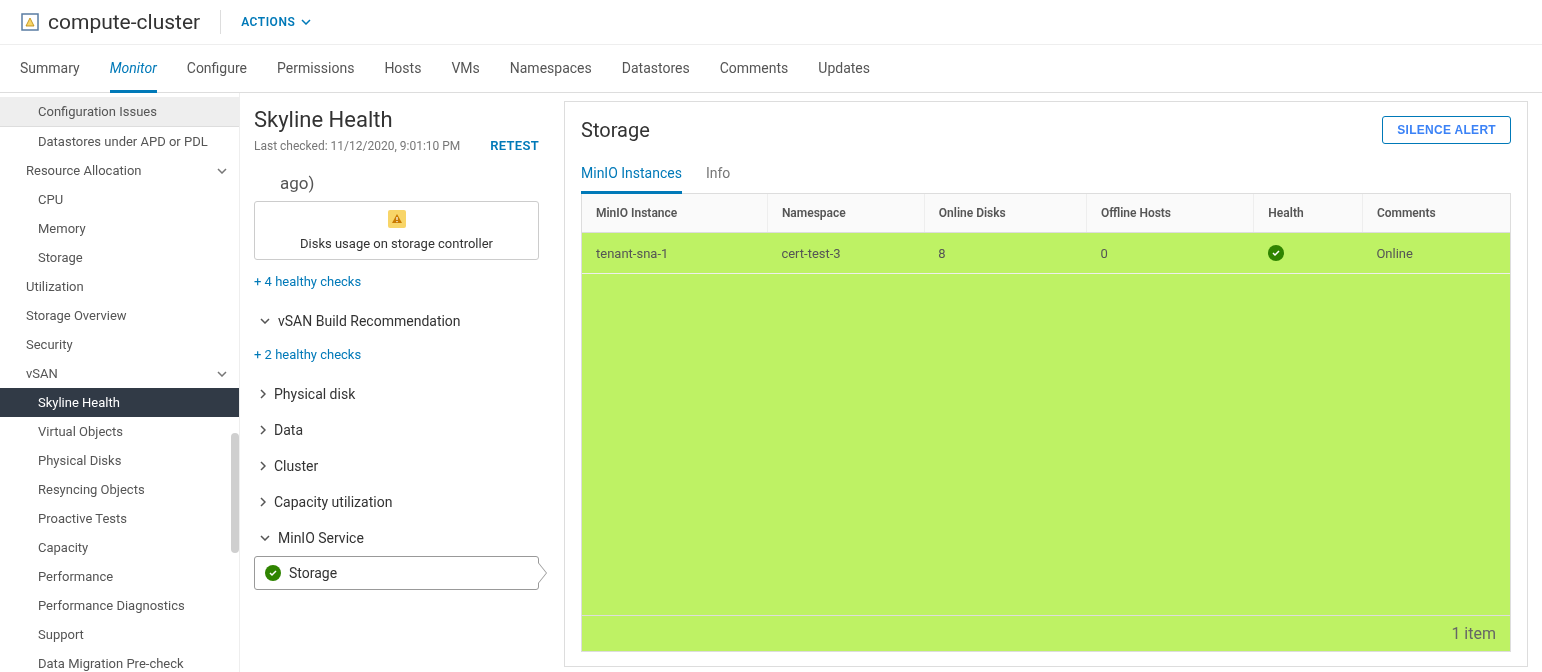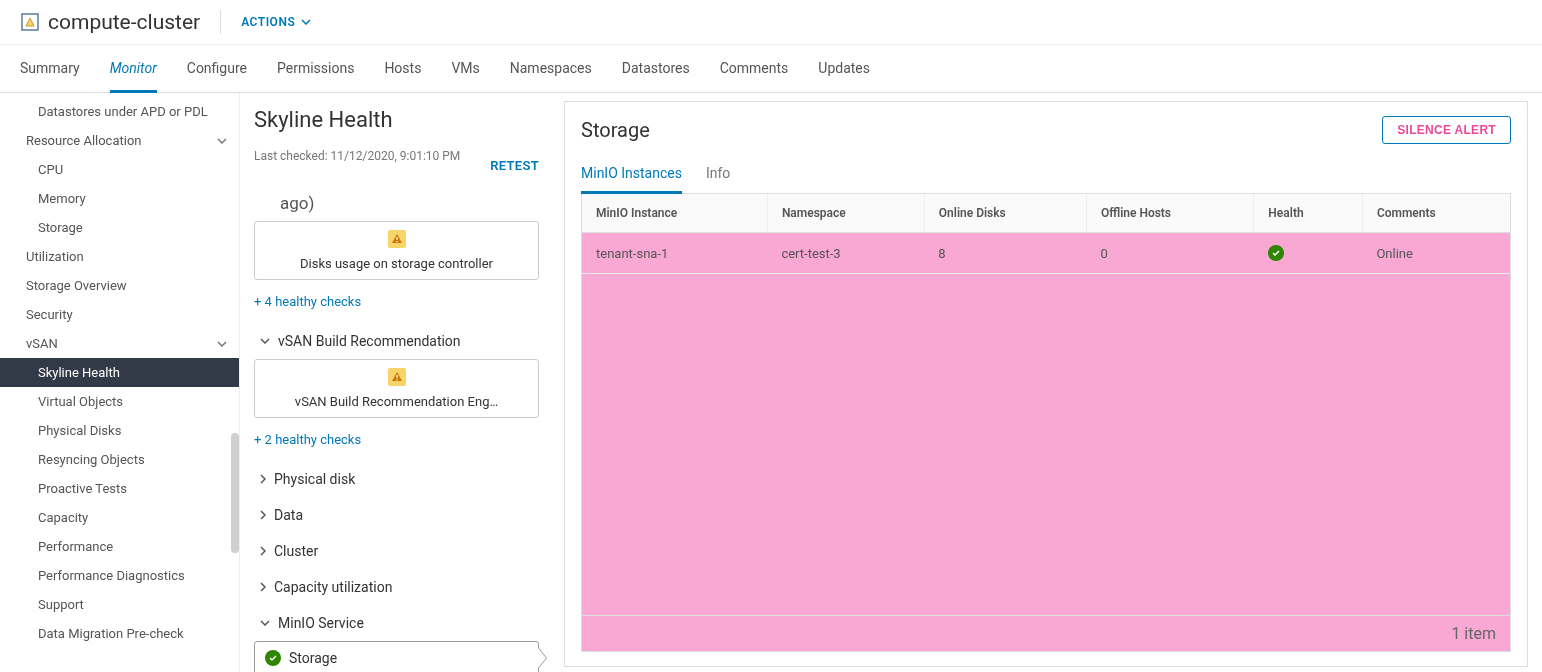--- a/index.html
+++ b/index.html
@@ -23,40 +23,40 @@
 .side-item { padding: 7px 12px 7px 38px; font-size: 13px; color: #555; cursor: pointer; }
 .side-item.sub { padding-left: 38px; }
 .side-item.selected-light { background: #eee; }
 .side-item.selected-dark { background: #313a46; color: #fff; }
 .side-group { display: flex; align-items: center; justify-content: space-between; padding: 7px 12px 7px 26px; font-size: 13px; color: #555; cursor: pointer; font-weight: 400; }
 .chevron-down { display: inline-block; }
 
 .middle-panel { width: 310px; padding: 14px 10px 14px 14px; border-right: 1px solid transparent; }
 .mp-title { font-size: 22px; font-weight: 400; color: #333; margin-bottom: 6px; }
 .mp-sub { font-size: 12px; color: #777; display: flex; justify-content: space-between; align-items: center; margin-bottom: 14px; }
-.retest { color: #0079b8; font-weight: 600; font-size: 13px; letter-spacing: 0.3px; cursor: pointer; margin-top: 20px; }
+.retest { color: #0079b8; font-weight: 600; font-size: 13px; letter-spacing: 0.3px; cursor: pointer; }
 .mp-ago { font-size: 17px; color: #555; padding: 6px 0 8px 26px; }
 .mp-warn-box { border: 1px solid #ccc; border-radius: 3px; padding: 8px 10px; display: flex; align-items: center; gap: 8px; font-size: 13px; color: #333; margin-bottom: 6px; flex-direction: column; }
 .warn-icon { width: 18px; height: 18px; background: #f8d568; display: inline-flex; align-items: center; justify-content: center; border-radius: 2px; flex-shrink: 0; }
 .mp-link { color: #0079b8; font-size: 13px; padding: 8px 0 14px 0; cursor: pointer; }
 .mp-section { display: flex; align-items: center; gap: 8px; padding: 10px 0 10px 6px; font-size: 14px; color: #333; cursor: pointer; }
 .mp-selected-box { border: 1px solid #999; border-radius: 3px; padding: 8px 10px; display: flex; align-items: center; gap: 8px; font-size: 14px; position: relative; }
 .mp-selected-box::after { content: ''; position: absolute; right: -8px; top: 50%; transform: translateY(-50%); width: 0; height: 0; border-top: 10px solid transparent; border-bottom: 10px solid transparent; border-left: 8px solid #fff; filter: drop-shadow(1px 0 0 #999); }
 .ok-icon { width: 16px; height: 16px; background: #2f8400; border-radius: 50%; display: inline-flex; align-items: center; justify-content: center; flex-shrink: 0; }
 .mp-ellipsis { white-space: nowrap; overflow: hidden; text-overflow: ellipsis; }
 
 .right-panel { flex: 1; border: 1px solid #ddd; margin: 8px 14px 8px 14px; padding: 14px 16px; display: flex; flex-direction: column; }
 .rp-header { display: flex; justify-content: space-between; align-items: center; margin-bottom: 10px; }
 .rp-title { font-size: 20px; font-weight: 400; color: #333; }
-.silence-btn { border: 1px solid #0079b8; color: #ec4899; background: #fff; padding: 6px 14px; font-size: 12px; font-weight: 600; letter-spacing: 0.3px; border-radius: 3px; cursor: pointer; }
+.silence-btn { border: 1px solid #0079b8; color: #3b82f6; background: #fff; padding: 6px 14px; font-size: 12px; font-weight: 600; letter-spacing: 0.3px; border-radius: 3px; cursor: pointer; }
 .sub-tabs { display: flex; gap: 24px; border-bottom: 1px solid #ddd; margin-bottom: 0; }
 .sub-tab { padding: 10px 0; font-size: 14px; color: #777; cursor: pointer; border-bottom: 3px solid transparent; position: relative; top: 1px; }
 .sub-tab.active { color: #0079b8; border-bottom-color: #0079b8; }
 
-.table-wrap { flex: 1; display: flex; flex-direction: column; border: 1px solid #ddd; border-top: none; background: #f9a8d4; }
+.table-wrap { flex: 1; display: flex; flex-direction: column; border: 1px solid #ddd; border-top: none; background: #bef264; }
 .table { width: 100%; border-collapse: collapse; }
 .table th { text-align: left; padding: 12px 14px; font-size: 12px; color: #555; font-weight: 600; border-bottom: 1px solid #ddd; border-right: 1px solid #eee; background: #fafafa; }
 .table th:last-child { border-right: none; }
 .table td { padding: 12px 14px; font-size: 13px; color: #555; border-bottom: 1px solid #eee; }
 .table-filler { flex: 1; }
 .table-footer { border-top: 1px solid #ddd; padding: 8px 14px; text-align: right; font-size: 16px; color: #666; }
 
 svg { display: block; }
 </style>
 </head>
@@ -92,20 +92,21 @@
   <div class="tab">VMs</div>
   <div class="tab">Namespaces</div>
   <div class="tab">Datastores</div>
   <div class="tab">Comments</div>
   <div class="tab">Updates</div>
 </div>
 
 <div class="main-layout">
 
   <div class="sidebar">
+    <div class="side-item selected-light" style="border-bottom:1px solid #ddd;">Configuration Issues</div>
     <div class="side-item">Datastores under APD or PDL</div>
     <div class="side-group">
       <span>Resource Allocation</span>
       <span class="chevron-down">
           <svg width="10" height="6" viewBox="0 0 10 6">
             <path d="M1 1 L5 5 L9 1" fill="none" stroke="#777" stroke-width="1.5"></path>
           </svg>
         </span>
     </div>
     <div class="side-item sub">CPU</div>
@@ -157,30 +158,20 @@
     </div>
     <div class="mp-link">+ 4 healthy checks</div>
 
     <div class="mp-section">
       <span>
           <svg width="10" height="6" viewBox="0 0 10 6">
             <path d="M1 1 L5 5 L9 1" fill="none" stroke="#555" stroke-width="1.5"></path>
           </svg>
         </span>
       <span>vSAN Build Recommendation</span>
-    </div>
-    <div class="mp-warn-box">
-      <span class="warn-icon">
-          <svg width="12" height="12" viewBox="0 0 12 12">
-            <path d="M6 1 L11 10 L1 10 Z" fill="#c97a00"></path>
-            <rect x="5.4" y="4" width="1.2" height="3" fill="#fff"></rect>
-            <rect x="5.4" y="8" width="1.2" height="1.2" fill="#fff"></rect>
-          </svg>
-        </span>
-      <span class="mp-ellipsis">vSAN Build Recommendation Eng…</span>
     </div>
     <div class="mp-link">+ 2 healthy checks</div>
 
     <div class="mp-section">
       <span>
           <svg width="6" height="10" viewBox="0 0 6 10">
             <path d="M1 1 L5 5 L1 9" fill="none" stroke="#555" stroke-width="1.5"></path>
           </svg>
         </span>
       <span>Physical disk</span>

